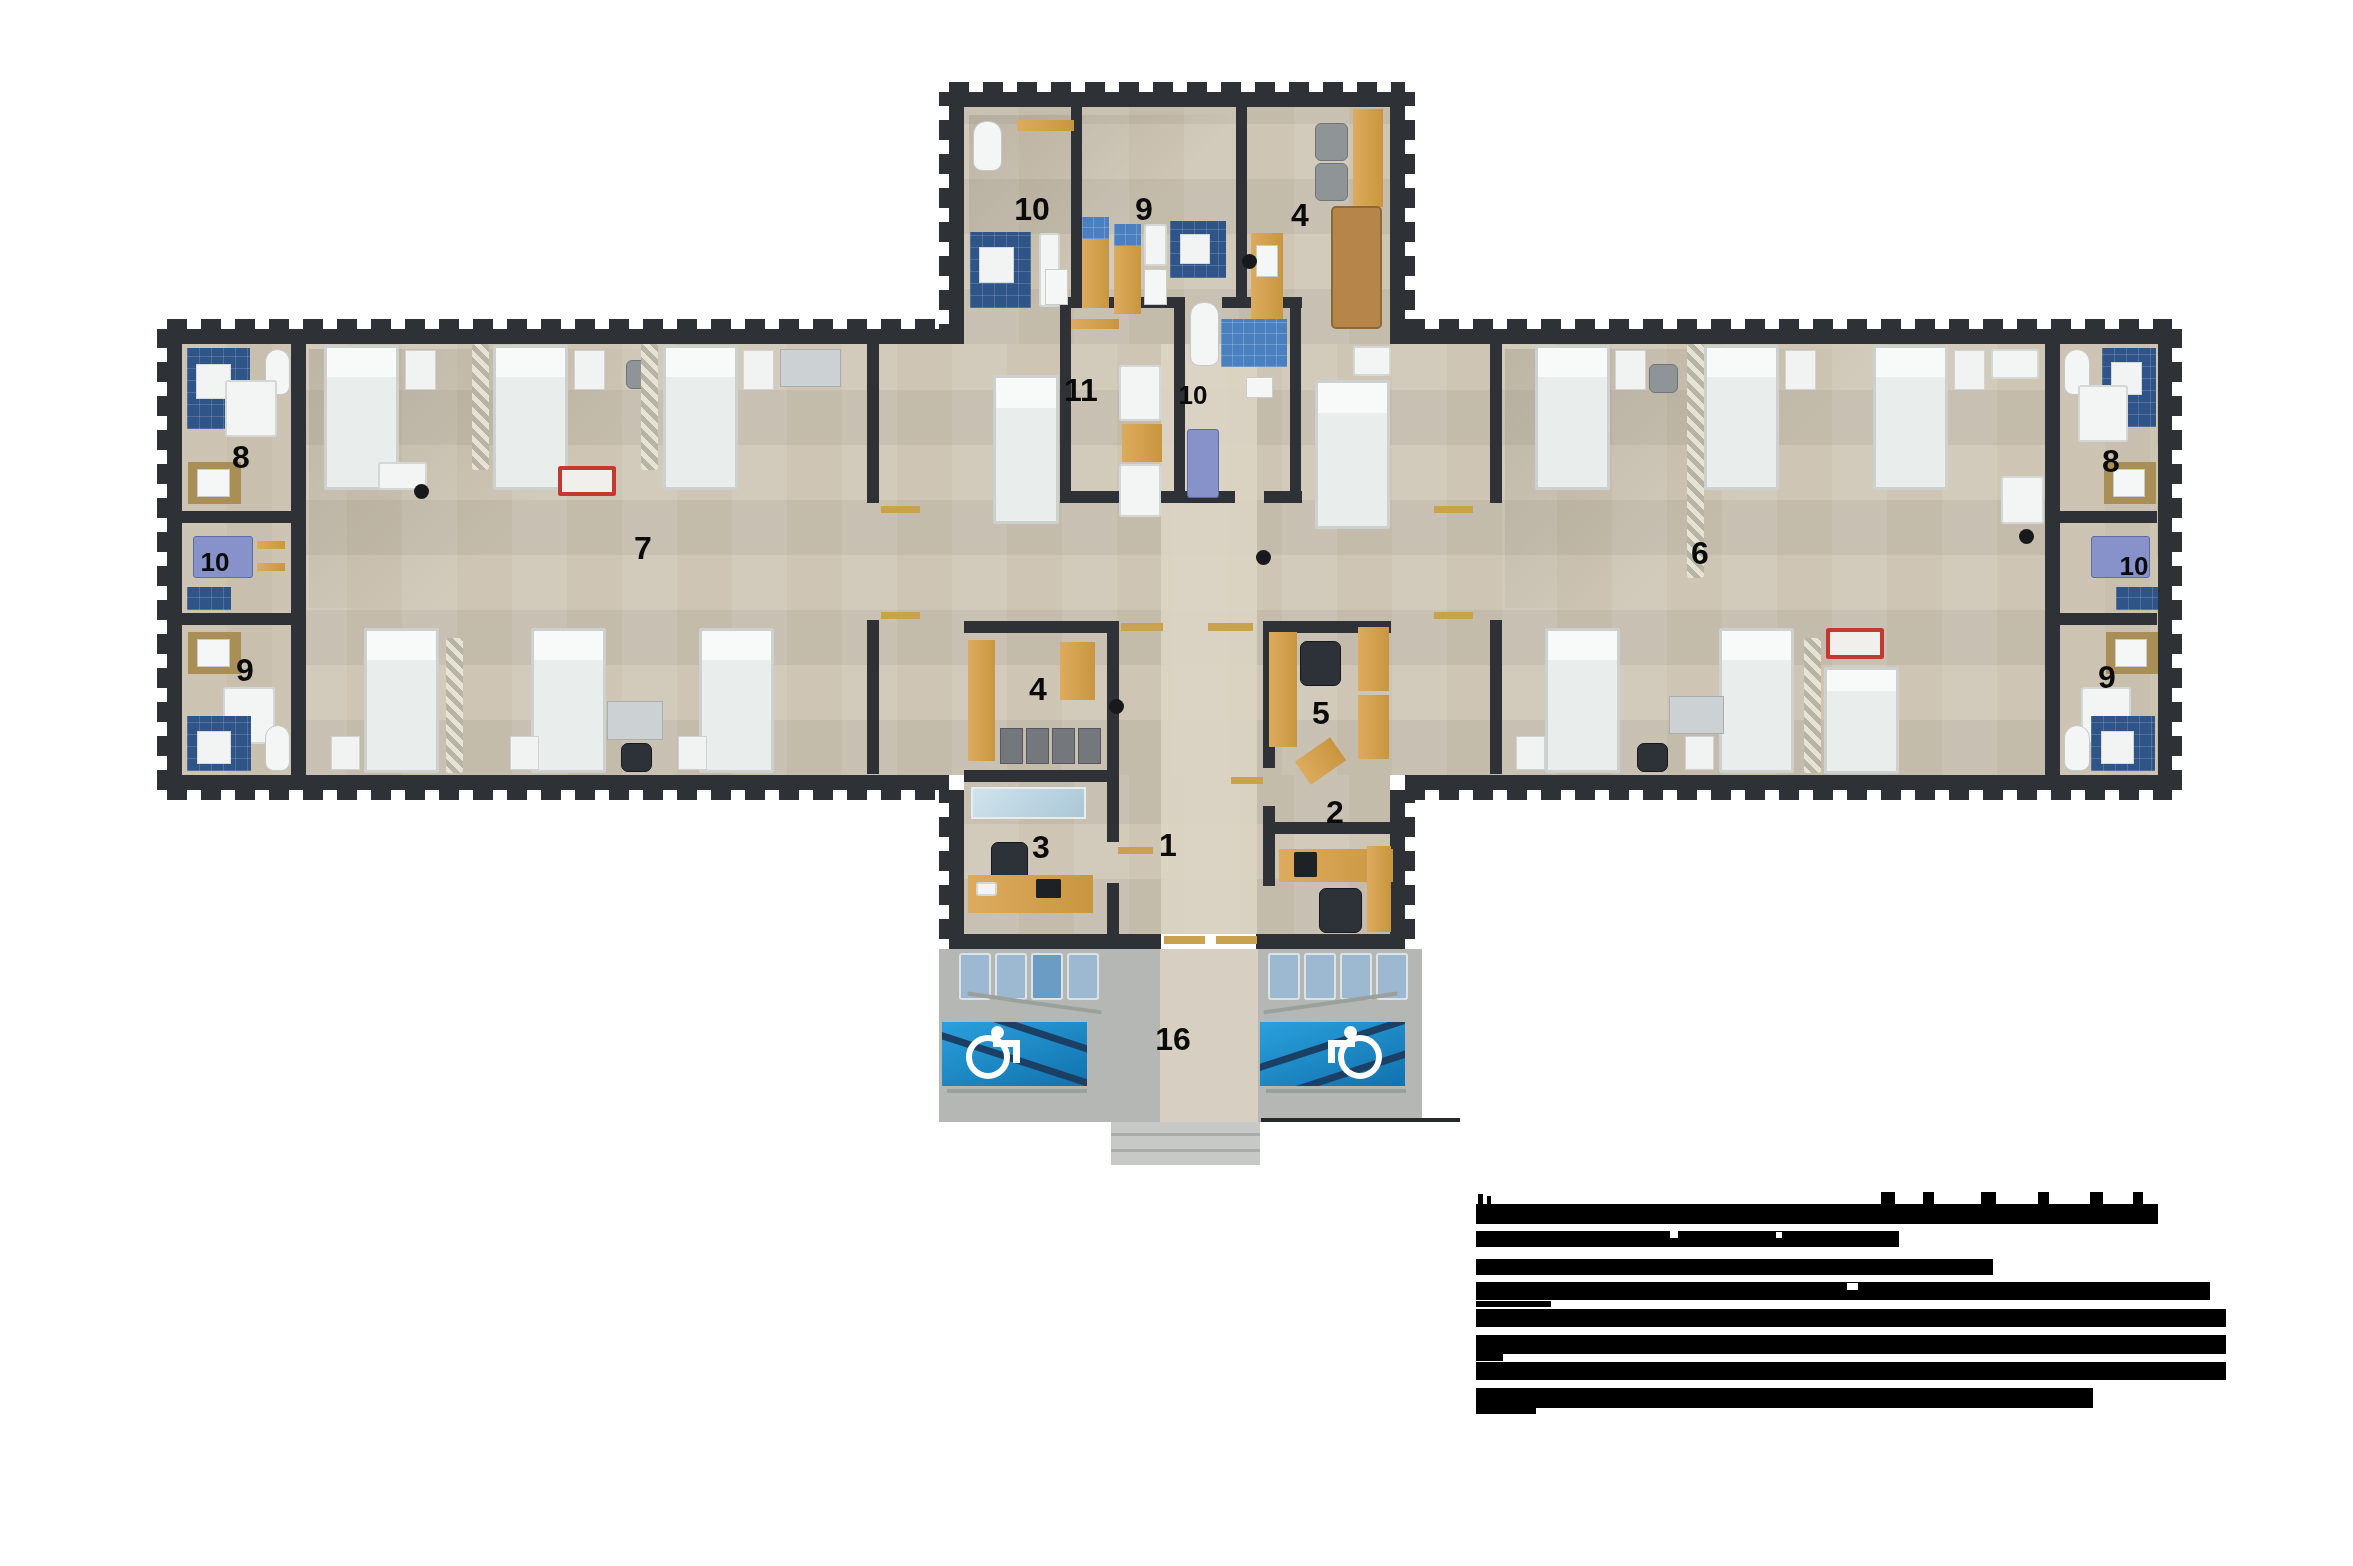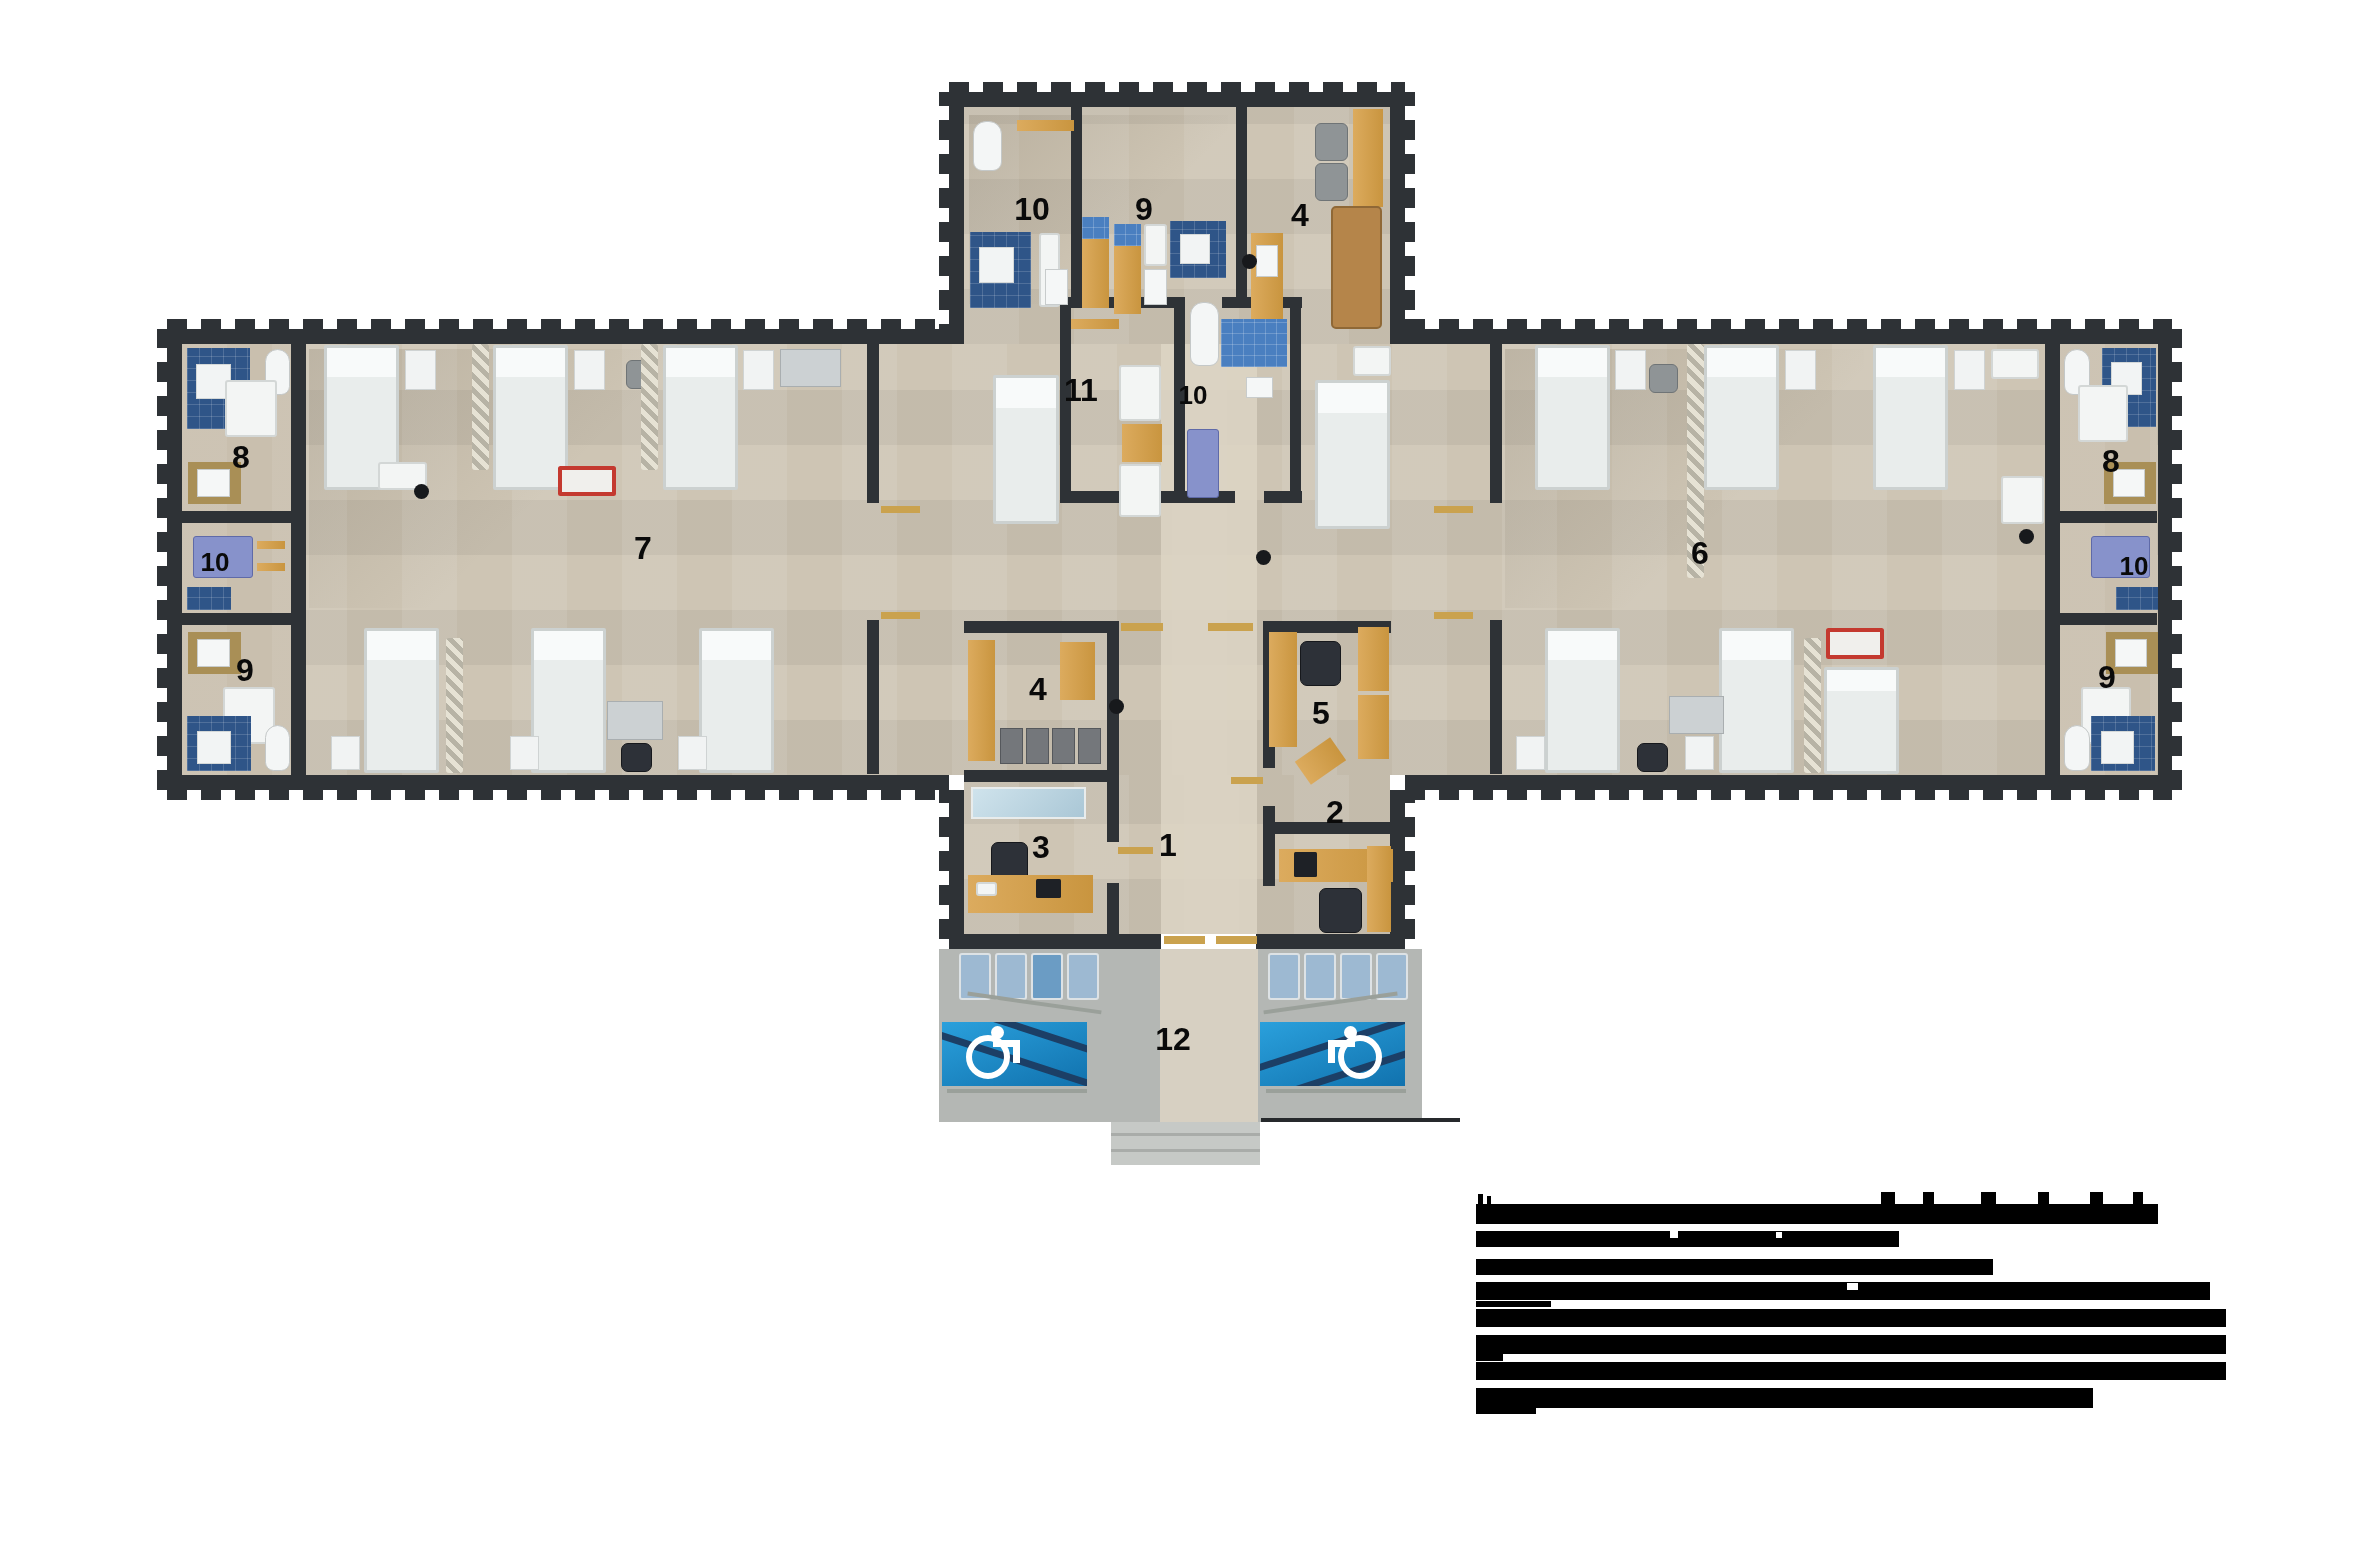--- a/index.html
+++ b/index.html
@@ -335,21 +335,21 @@
   <div class="lbl" style="left:2111px;top:461px;">8</div>
   <div class="lbl" style="left:245px;top:670px;">9</div>
   <div class="lbl" style="left:2107px;top:677px;">9</div>
   <div class="lbl lblS" style="left:215px;top:562px;">10</div>
   <div class="lbl lblS" style="left:1193px;top:395px;">10</div>
   <div class="lbl lblS" style="left:2134px;top:566px;">10</div>
   <div class="lbl" style="left:1081px;top:390px;">11</div>
   <div class="lbl" style="left:1300px;top:215px;">4</div>
   <div class="lbl" style="left:1144px;top:209px;">9</div>
   <div class="lbl" style="left:1032px;top:209px;">10</div>
-  <div class="lbl" style="left:1173px;top:1039px;">12</div>
+  <div class="lbl" style="left:1173px;top:1039px;">16</div>
 
   <div class="abs" style="left:1475px;top:1191px;width:757px;height:224px;">
 
     <div class="bar" style="left:3px;top:3px;width:5px;height:10px;"></div>
     <div class="bar" style="left:12px;top:5px;width:4px;height:8px;"></div>
     <div class="bar" style="left:406px;top:1px;width:14px;height:12px;"></div>
     <div class="bar" style="left:448px;top:1px;width:11px;height:12px;"></div>
     <div class="bar" style="left:506px;top:1px;width:15px;height:12px;"></div>
     <div class="bar" style="left:563px;top:1px;width:11px;height:12px;"></div>
     <div class="bar" style="left:615px;top:1px;width:13px;height:12px;"></div>

